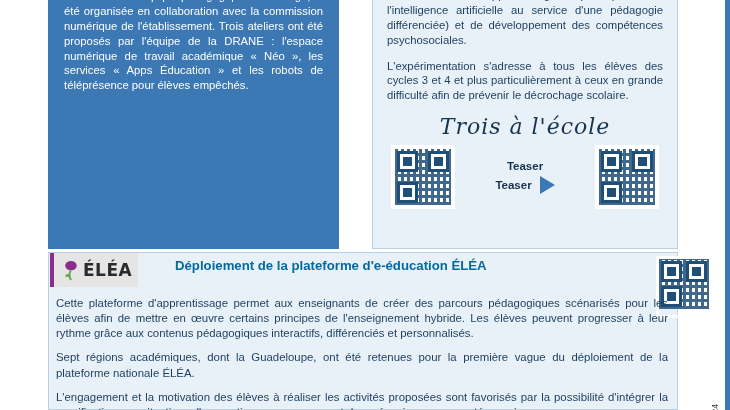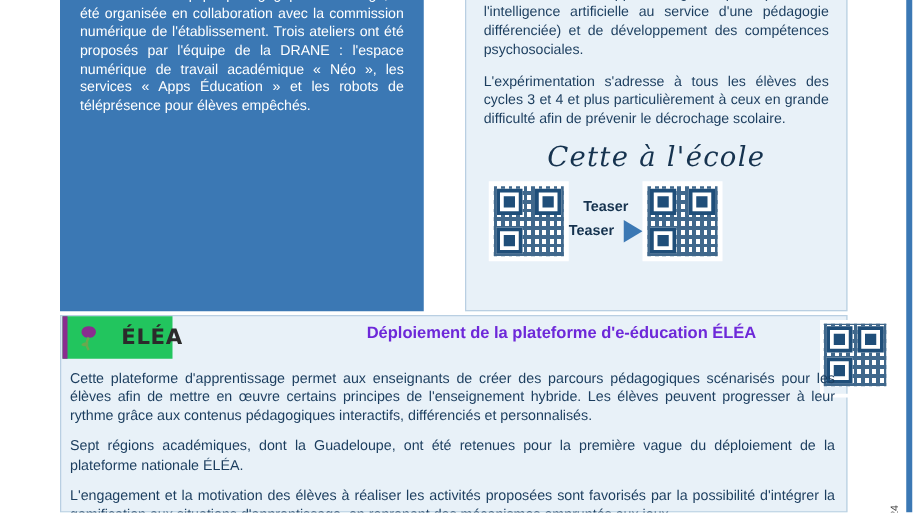--- a/index.html
+++ b/index.html
@@ -75,20 +75,21 @@
     font-size: 22px;
     color: #16334f;
     letter-spacing: 1px;
     margin: 8px 0 6px 0;
   }
 
   
   .qr-row {
     display: flex;
     align-items: center;
+    justify-content: space-between;
     padding: 0 4px;
   }
   .qr {
     width: 56px;
     height: 56px;
     background-repeat: repeat;
     border: 4px solid #ffffff;
     box-sizing: content-box;
   }
   .qr-inner {
@@ -158,49 +159,49 @@
     background: #e8f1f8;
     border: 1px solid #b9cfe2;
     box-sizing: border-box;
   }
   .elea-logo-box {
     position: absolute;
     left: 50px;
     top: 253px;
     width: 88px;
     height: 34px;
-    background: #22c55e;
+    background: #e5e5e5;
     border-left: 4px solid #8a2d8f;
     display: flex;
     align-items: center;
-    gap: 16px;
+    gap: 2px;
     padding-left: 7px;
     box-sizing: border-box;
   }
   .elea-mark {
     width: 20px; height: 22px;
     position: relative;
   }
   .elea-word {
     font-family: "DejaVu Sans", sans-serif;
     font-weight: bold;
     font-size: 17px;
     color: #2b2b2b;
     letter-spacing: 0.5px;
   }
 
   .elea-title {
     position: absolute;
     left: 175px;
     top: 258px;
     width: 430px;
-    text-align: right;
+    text-align: left;
     font-size: 13.2px;
     font-weight: bold;
-    color: #6d28d9;
+    color: #0369a1;
   }
 
   .elea-qr {
     position: absolute;
     right: 12px;
     top: 256px;
   }
 
   .elea-body {
     position: absolute;
@@ -248,21 +249,21 @@
 <div class="page">
 
   <div class="panel-left">
     <p>Cette action de formation spécifique, initiée à la demande de l'équipe pédagogique du collège, a été organisée en collaboration avec la commission numérique de l'établissement. Trois ateliers ont été proposés par l'équipe de la DRANE : l'espace numérique de travail académique « Néo », les services « Apps Éducation » et les robots de téléprésence pour élèves empêchés.</p>
   </div>
 
   <div class="panel-right">
     <p>Déployé sur 5 ans, ce dispositif s'appuie notamment sur les solutions d'apprentissage adaptatif (recours à l'intelligence artificielle au service d'une pédagogie différenciée) et de développement des compétences psychosociales.</p>
     <p>L'expérimentation s'adresse à tous les élèves des cycles 3 et 4 et plus particulièrement à ceux en grande difficulté afin de prévenir le décrochage scolaire.</p>
 
-    <div class="script-title">Cette à l'école</div>
+    <div class="script-title">Trois à l'école</div>
 
     <div class="qr-row">
       <div class="qr">
         <div class="qr-inner">
           <div class="qr-pattern"></div>
           <div class="qr-eye tl"></div>
           <div class="qr-eye tr"></div>
           <div class="qr-eye bl"></div>
         </div>
       </div>

